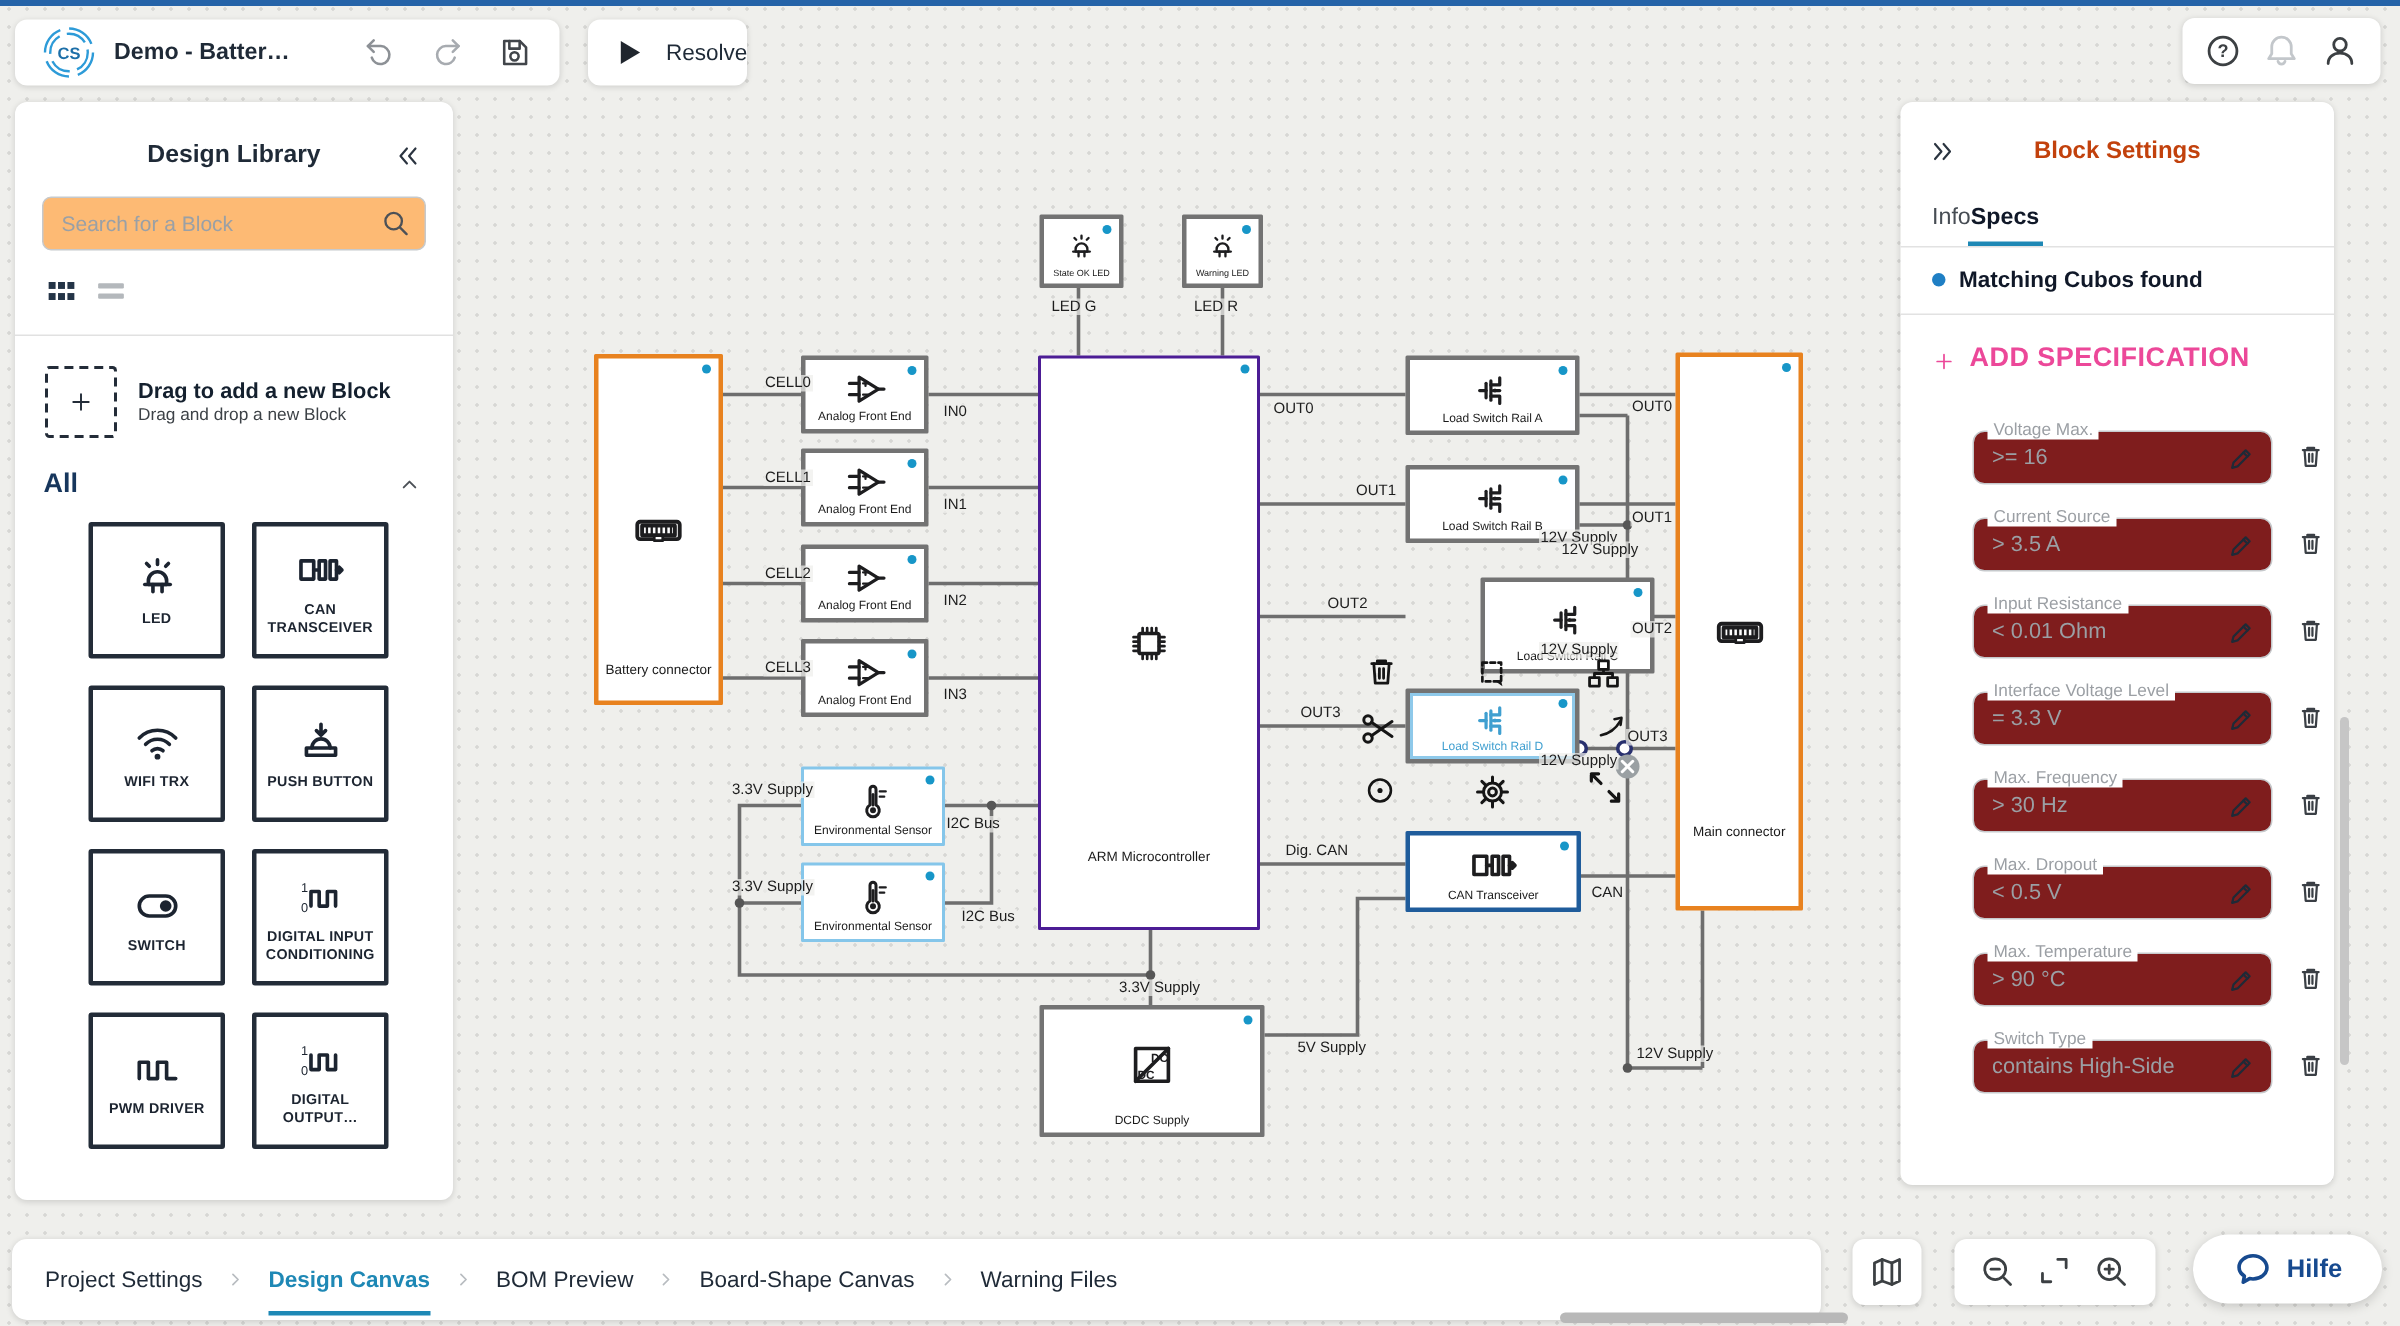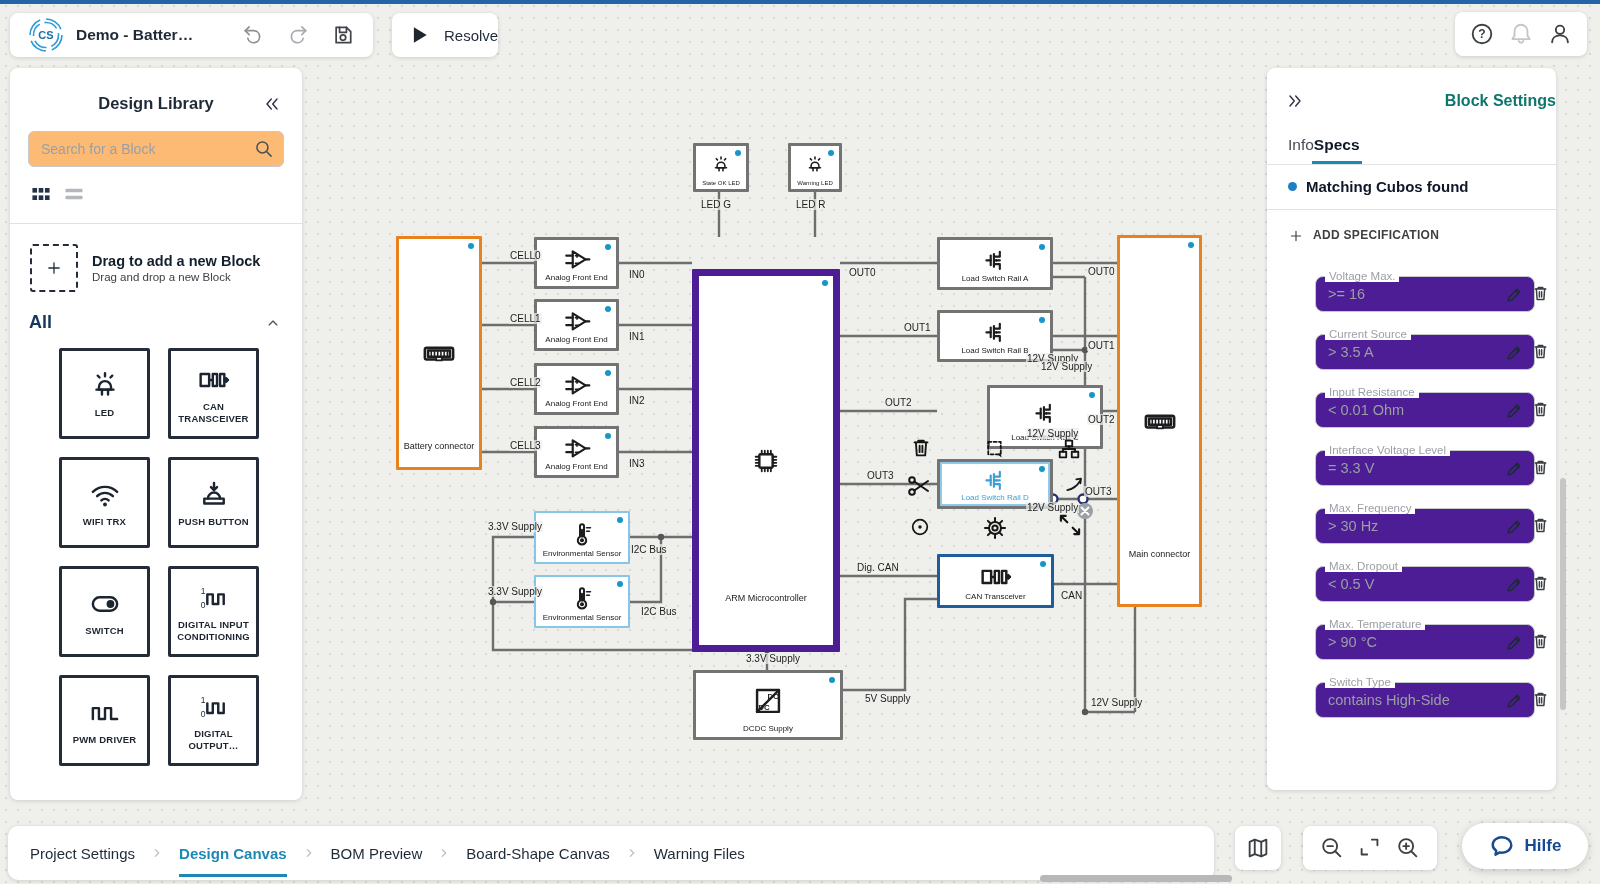--- a/index.html
+++ b/index.html
@@ -44,49 +44,49 @@
   .lib-card{width:91px;height:91px;box-sizing:border-box;border:3px solid #232c38;border-radius:2px;background:#fff;display:flex;flex-direction:column;align-items:center;justify-content:center;gap:4px;cursor:pointer;padding:2px;}
   .lib-label{font-size:9.5px;font-weight:bold;color:#1c2430;text-align:center;line-height:1.2;letter-spacing:.2px;}
   .lib-card .icon{color:#1c2430;}
 
   
   #canvas{position:absolute;left:0;top:0;width:1600px;height:884px;z-index:1;}
   #wires{position:absolute;left:0;top:0;pointer-events:none;z-index:1;}
   .cblock{position:absolute;background:#fff;border-radius:1px;box-sizing:border-box;z-index:2;cursor:pointer;}
   .amber{border:3px solid #737373;}
   .orange{border:3px solid #e8821f;}
-  .green{border:7px solid #4c1d95;margin-top:32px;}
+  .green{border:2px solid #4c1d95;}
   .navy{border:3px solid #1f5c9b;}
   .lightblue{border:2.5px solid #85c6ea;}
   .cblock .bicon{position:absolute;left:50%;top:50%;transform:translate(-50%,-62%);color:#1d1d1f;}
   .cblock.tall .bicon{transform:translate(-50%,-50%);}
   .blabel{position:absolute;left:0;right:0;bottom:4px;text-align:center;font-size:8px;color:#1a1a1a;}
   .cblock.small .blabel{font-size:6px;bottom:3px;}
   .cblock.tall .blabel{font-size:9px;}
   .bdot{position:absolute;top:4px;right:5px;width:6px;height:6px;border-radius:50%;background:#1796c8;}
   .cblock.sel{box-shadow:inset 0 0 0 2px #8ec9ea;}
   .cblock.sel .bicon,.cblock.sel .blabel{color:#3f9fd0;}
   .nlabel{position:absolute;font-size:10px;font-weight:500;color:#1d1d1d;z-index:3;background:rgba(239,239,236,.72);padding:0 1px;white-space:nowrap;}
   .ctx-icon{position:absolute;z-index:4;color:#151515;cursor:pointer;}
 
   
   #panel{left:1267px;top:68px;width:289px;height:722px;z-index:20;}
   .p-expand{position:absolute;left:18px;top:23px;color:#2b3440;cursor:pointer;}
-  .p-title{position:absolute;left:0;right:0;top:24px;text-align:right;font-size:16px;font-weight:bold;color:#0f766e;}
+  .p-title{position:absolute;left:0;right:0;top:24px;text-align:center;font-size:16px;font-weight:bold;color:#c2410c;}
   .p-tabs{position:absolute;left:0;right:0;top:58px;height:38px;border-bottom:1px solid #e2e2e2;display:flex;align-items:center;padding-left:21px;}
   .p-tab{font-size:15.5px;color:#474d54;cursor:pointer;position:relative;height:100%;display:flex;align-items:center;}
   .p-tab.active{font-weight:bold;color:#101828;}
   .p-tab.active::after{content:"";position:absolute;left:-2px;right:-2px;bottom:0;height:3px;background:#1e88b5;}
   .p-status{position:absolute;left:0;right:0;top:96px;height:46px;border-bottom:1px solid #e2e2e2;display:flex;align-items:center;gap:9px;padding-left:21px;box-sizing:border-box;}
   .status-dot{width:9px;height:9px;border-radius:50%;background:#1f7fc4;}
   .status-text{font-size:15px;font-weight:bold;color:#101828;}
-  .p-add{position:absolute;left:21px;top:160px;display:flex;align-items:flex-start;gap:9px;font-size:12px;font-weight:bold;color:#404040;cursor:pointer;letter-spacing:.3px;}
+  .p-add{position:absolute;left:21px;top:160px;display:flex;align-items:flex-end;gap:9px;font-size:18px;font-weight:bold;color:#ec4899;cursor:pointer;letter-spacing:.3px;}
   #spec-list{position:absolute;left:0;top:208px;right:0;}
   .spec-row{position:relative;height:36px;margin:0 0 22px 48px;}
-  .spec-field{position:relative;width:220px;height:36px;border:1px solid #c6c9cc;border-radius:8px;box-sizing:border-box;background:#4c1d95;cursor:text;}
+  .spec-field{position:relative;width:200px;height:36px;border:1px solid #c6c9cc;border-radius:8px;box-sizing:border-box;background:#7f1d1d;cursor:text;margin-top:11px;}
   .spec-label{position:absolute;top:-7px;left:9px;background:#fff;padding:0 4px;font-size:11.5px;color:#9b9fa4;white-space:nowrap;}
   .spec-value{position:absolute;left:12px;top:9px;font-size:14.5px;color:#9b9fa4;}
   .spec-edit{position:absolute;right:9px;top:7px;color:#1f2a37;cursor:pointer;}
   .spec-del{position:absolute;left:215px;top:7px;color:#3a3f45;cursor:pointer;}
   .p-scroll{position:absolute;left:1560px;top:478px;width:6px;height:232px;background:#c6c6c6;border-radius:3px;z-index:25;}
 
   
   #footer-card{left:8px;top:826px;width:1206px;height:54px;border-radius:10px;display:flex;align-items:center;padding-left:22px;gap:14px;z-index:20;}
   .f-tab{font-size:15px;color:#1f2a37;cursor:pointer;position:relative;height:48px;display:flex;align-items:center;}
   .f-tab.active{color:#1e88b5;font-weight:bold;}
@@ -330,21 +330,21 @@
         <svg width="28" height="28" viewBox="0 0 28 28" fill="none" stroke="currentColor" stroke-width="2" stroke-linecap="round" stroke-linejoin="round">
           <path d="M12 5.5a2 2 0 0 1 4 0V16a4.2 4.2 0 1 1-4 0z"></path>
           <circle cx="14" cy="19.5" r="2" fill="currentColor" stroke="none"></circle>
           <path d="M14 16v-7"></path>
           <path stroke-width="1.5" d="M18.5 7h4M18.5 10.5h3"></path>
         </svg>
       </span>
       <div class="blabel">Environmental Sensor</div>
       <span class="bdot"></span>
     </div>
-    <div class="cblock amber" style="left: 693px; top: 670px; width: 150px; height: 70px;">
+    <div class="cblock amber" style="left: 693px; top: 670px; width: 150px; height: 88px;">
       <span class="bicon icon">
         <svg width="34" height="34" viewBox="0 0 28 28" fill="none" stroke="currentColor" stroke-width="2" stroke-linecap="round" stroke-linejoin="round">
           <rect x="5" y="5" width="18" height="18"></rect>
           <path d="M5 23 23 5"></path>
           <text x="13.5" y="12.5" font-size="6.5" font-weight="bold" stroke="none" fill="currentColor" font-family="Liberation Sans, sans-serif">DC</text>
           <text x="6" y="21.5" font-size="6.5" font-weight="bold" stroke="none" fill="currentColor" font-family="Liberation Sans, sans-serif">DC</text>
         </svg>
       </span>
       <div class="blabel">DCDC Supply</div>
       <span class="bdot"></span>

